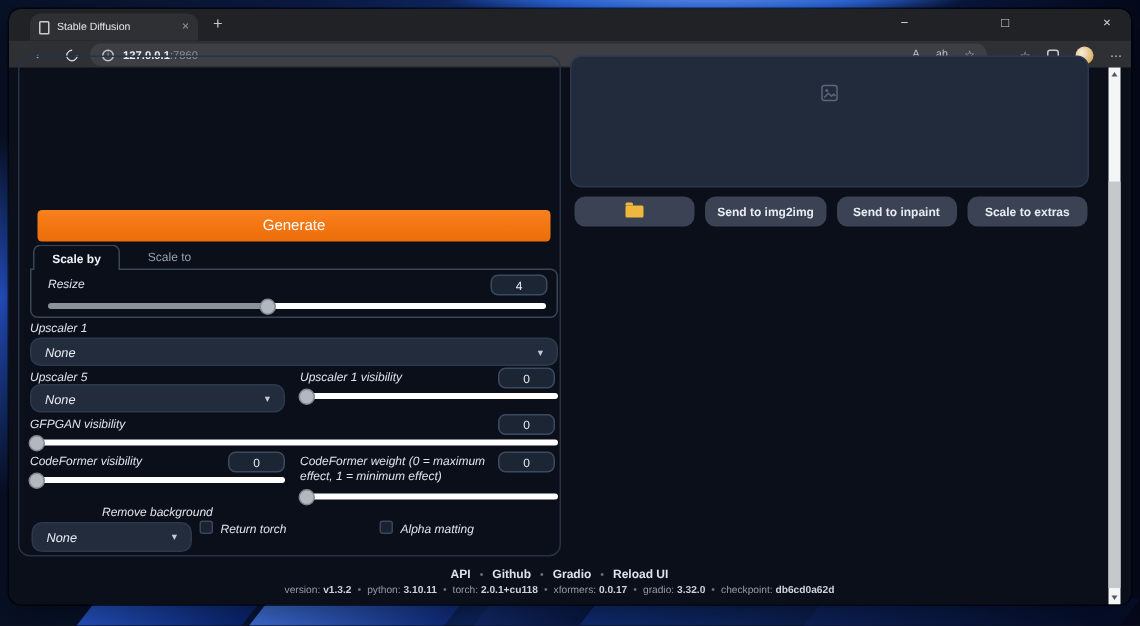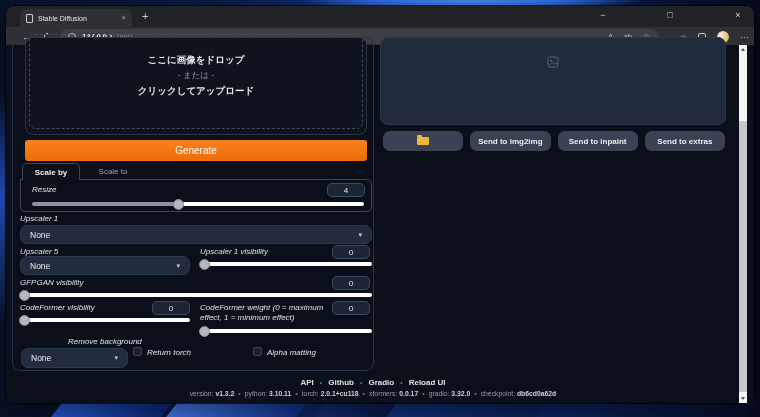--- a/index.html
+++ b/index.html
@@ -56,21 +56,21 @@
               font-size:8px; color:#97a1b0; }
   .tabpanel { position:absolute; border:1px solid #3a4557; border-radius:0 5px 5px 5px; }
   .nb { position:absolute; width:38px; height:14px; background:#1b2534; border:1px solid #3c4a61; border-radius:5px;
         color:#e7ebf1; font-size:8px; display:flex; align-items:center; justify-content:center; }
   .slider { position:absolute; height:11px; }
   .slider .track { position:absolute; left:0; right:0; top:3px; height:4px; border-radius:2px; background:#fff; }
   .slider.filled .track { background:linear-gradient(90deg,#8b929c 0%,#8b929c 44%,#fff 44%); }
   .slider .handle { position:absolute; top:0; width:11px; height:11px; border-radius:50%;
         background:#b3b8c0; border:1px solid #82888f; }
   .dd { position:absolute; background:#222c3c; border:1px solid #2c3850; border-radius:7px; display:flex;
-        align-items:center; justify-content:space-between; padding:0 9px; color:#e7ebf1; font-size:8.5px; }
+        align-items:center; justify-content:space-between; padding:0 9px; color:#e7ebf1; font-size:8.5px;font-style:italic; }
   .dd .chev { font-size:7px; color:#c3cad4; }
   .cbx { position:absolute; width:9px; height:9px; background:#1a2230; border:1px solid #39455a; border-radius:2px; }
   .outbox { position:absolute; background:#212b3b; border:1px solid #2b3850; border-radius:8px; }
   .obtn-row { position:absolute; display:flex; gap:7px;text-align:center; }
   .obtn { flex:1; height:20px; background:#3a4253; border-radius:7px; display:flex; align-items:center;
           justify-content:center; color:#e8ecf2; font-size:8px; font-weight:bold; }
   .folder { width:12px; height:8px; background:#efb73e; border-radius:1px; position:relative; }
   .folder::before { content:""; position:absolute; top:-2px; left:0; width:5px; height:2px; background:#efb73e; border-radius:1px 1px 0 0; }
   .footer1 { position:absolute; left:0; width:734px; text-align:center; font-size:8px; color:#dde2e9; }
   .footer1 .flink { font-weight:bold; }
@@ -129,28 +129,20 @@
         <span style="width:8px;height:8px;border:1px solid #c6c9cd;border-radius:2px;display:inline-block;"></span>
         <span class="avatar"></span>
         <span>⋯</span>
       </span>
     </div>
 
     <div class="content">
 
       <div class="panel-border" style="left:6px;top:-8px;width:362px;height:334px;"></div>
 
-      <div class="panel-border" style="left:19px;top:-8px;width:342px;height:98px;border-color:#2b3648;background:#0e131d;">
-        <div class="dashed-box" style="left:3px;top:-4px;right:3px;bottom:5px;"></div>
-        <div style="position:absolute;left:0;right:0;top:16px;text-align:center;">
-          <div class="jp1">ここに画像をドロップ</div>
-          <div class="jp2">- または -</div>
-          <div class="jp1">クリックしてアップロード</div>
-        </div>
-      </div>
 
       <div class="generate" style="left:19px;top:95px;width:342px;height:21px;">Generate</div>
 
       <div class="scale-tab-active" style="left:16px;top:118px;width:58px;height:17px;">Scale by</div>
       <div class="scale-tab" style="left:80px;top:118px;width:54px;height:17px;">Scale to</div>
 
       <div class="tabpanel" style="left:14px;top:134px;width:352px;height:33px;">
         <span class="lbl" style="left:11px;top:5px;">Resize</span>
         <span class="nb" style="right:6px;top:3px;">4</span>
         <div class="slider filled" style="left:11px;top:19px;width:332px;">
@@ -213,21 +205,21 @@
           <circle cx="4.2" cy="4.4" r="1" fill="#5b6678"></circle>
           <path d="M2.5 9 L5.3 6.2 L7.3 8.1 L8.8 6.8 L10 8" fill="none" stroke="#5b6678" stroke-width="1"></path>
         </svg>
       </div>
       <div class="obtn-row" style="left:377px;top:86px;width:342px;">
         <div class="obtn">
             <span class="folder"></span>
           </div>
         <div class="obtn">Send to img2img</div>
         <div class="obtn">Send to inpaint</div>
-        <div class="obtn">Send to extras</div>
+        <div class="obtn">Scale to extras</div>
       </div>
 
       <div class="footer1" style="top:333px;">
         <span class="flink">API</span><span class="bullet">•</span><span class="flink">Github</span><span class="bullet">•</span><span class="flink">Gradio</span><span class="bullet">•</span><span class="flink">Reload UI</span>
       </div>
       <div class="footer2" style="top:345px;">
         <span>version:</span> <span class="vval">v1.3.2</span><span class="bullet">•</span><span>python:</span> <span class="vval">3.10.11</span><span class="bullet">•</span><span>torch:</span> <span class="vval">2.0.1+cu118</span><span class="bullet">•</span><span>xformers:</span> <span class="vval">0.0.17</span><span class="bullet">•</span><span>gradio:</span> <span class="vval">3.32.0</span><span class="bullet">•</span><span>checkpoint:</span> <span class="vval">db6cd0a62d</span>
       </div>
     </div>
 

